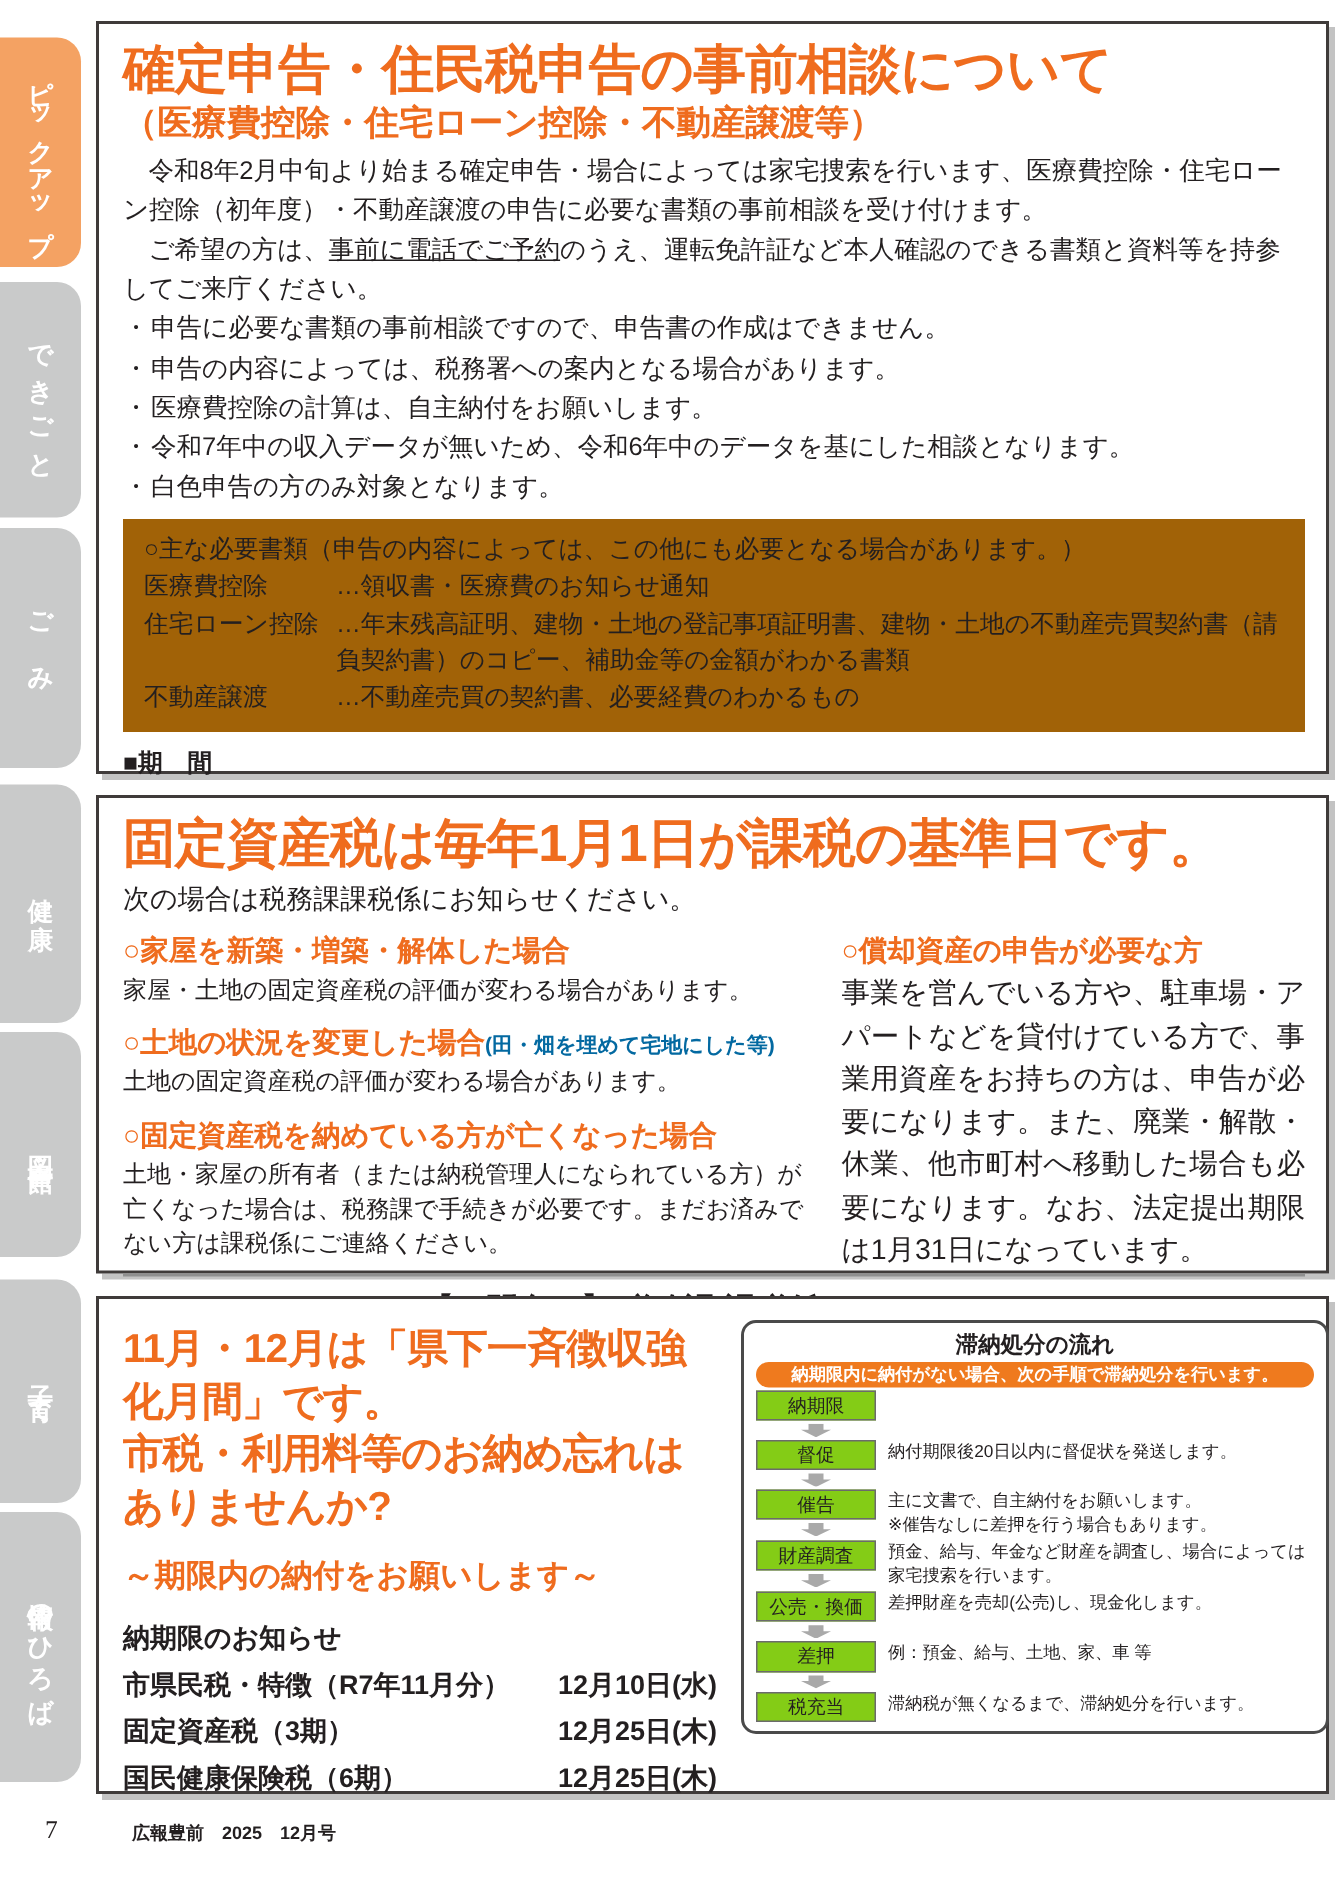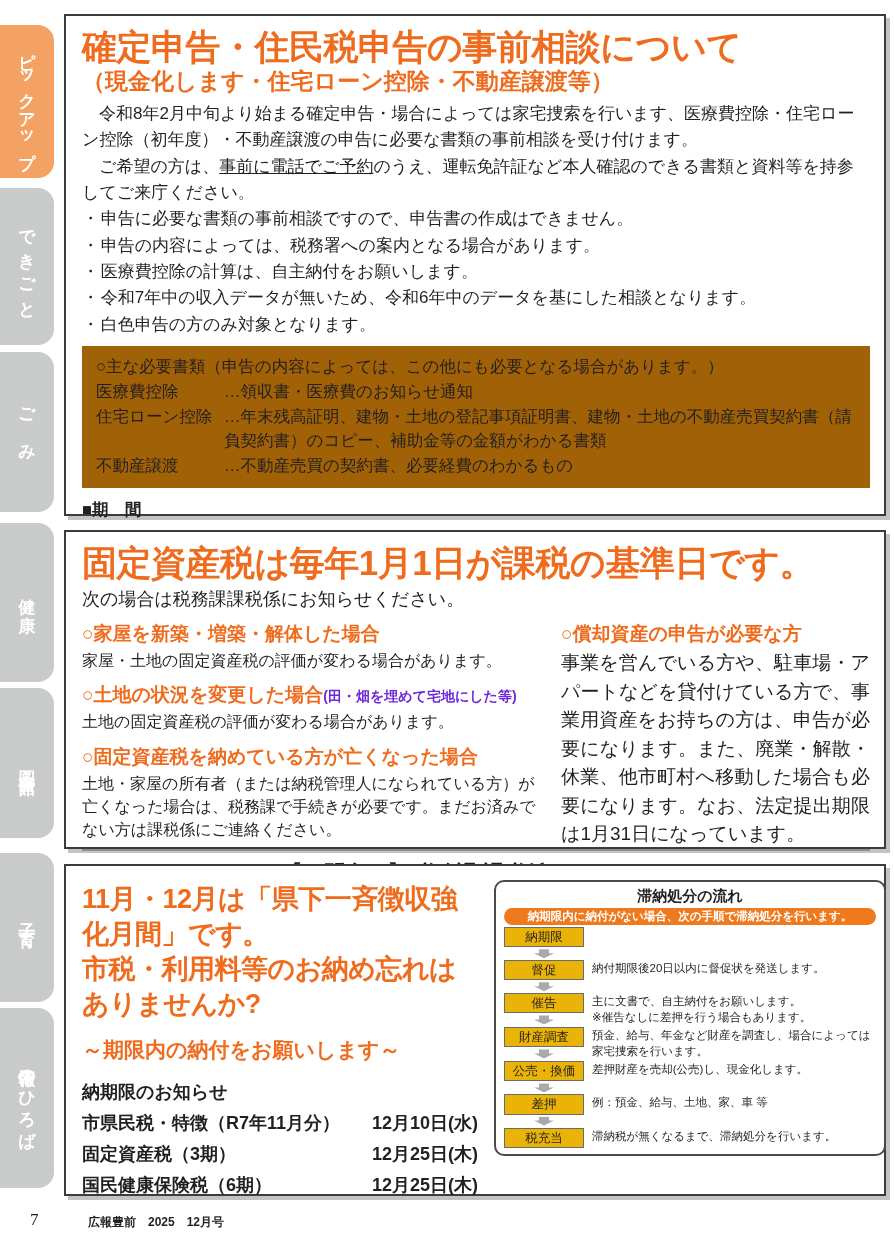--- a/index.html
+++ b/index.html
@@ -73,21 +73,21 @@
   }
   .contact-row span{ display:inline; }
 
   
   .lead{ font-size:18px; margin-top:4px; }
   .p2-cols{ display:flex; margin-top:8px; gap:24px; }
   .p2-left{ width:455px; flex:none; }
   .p2-right{ flex:1; }
   .sub-h{ font-size:19px; font-weight:bold; color:#ef6c1e; margin-top:10px; }
   .sub-h:first-child{ margin-top:2px; }
-  .sub-note{ font-size:14px; font-weight:bold; color:#6d28d9; }
+  .sub-note{ font-size:14px; font-weight:bold; color:#0369a1; }
   .sub-body{ font-size:16px; line-height:1.45; margin-top:2px; }
   .p2-right .sub-body{ font-size:19px; line-height:1.5; text-align:justify; }
 
   
   .p3-cols{ display:flex; gap:12px; }
   .p3-left{ width:400px; flex:none; padding-top:6px; }
   .p3-right{ flex:1; }
   .h3-line{ font-size:27px; font-weight:bold; color:#ef6c1e; line-height:1.3; letter-spacing:-0.5px;}
   .tagline{ font-size:21px; font-weight:bold; color:#ef6c1e; margin-top:14px; }
   .dl-heading{ font-size:18px; font-weight:bold; margin-top:16px; }
@@ -103,21 +103,21 @@
   }
   .flow-title{ text-align:center; font-size:15px; font-weight:bold; }
   .flow-banner{
     background:#ef7a1e; color:#fff; border-radius:10px;
     font-size:11.5px; font-weight:bold; text-align:center;
     padding:1px 4px; margin-top:2px; white-space:nowrap;
   }
   .flow-row{ display:flex; margin-top:2px; }
   .flow-cell{ width:80px; flex:none; display:flex; flex-direction:column; align-items:center; }
   .flow-step{
-    border:1px solid #6b6b6b; background:#eab308;
+    border:1px solid #6b6b6b; background:#84cc16;
     font-size:12.5px; text-align:center; width:100%;
     padding:0 1px; line-height:1.45;
   }
   .flow-arrow{
     width:20px; height:9px; margin:2px 0 0 0; background:#a9a9a9;
     clip-path:polygon(25% 0,75% 0,75% 45%,100% 45%,50% 100%,0 45%,25% 45%);
   }
   .flow-desc{
     flex:1; font-size:11.5px; line-height:1.35; padding-left:8px;
     white-space:pre-line; align-self:flex-start; padding-top:1px;
@@ -133,21 +133,21 @@
 <div class="side-tab active" id="tab-0">ピックアップ</div>
 <div class="side-tab" id="tab-1">できごと</div>
 <div class="side-tab" id="tab-2">ごみ</div>
 <div class="side-tab" id="tab-3">健康</div>
 <div class="side-tab" id="tab-4">図書館</div>
 <div class="side-tab" id="tab-5">子育て</div>
 <div class="side-tab" id="tab-6">情報のひろば</div>
 
 <div class="panel" id="panel-1">
   <div class="h1">確定申告・住民税申告の事前相談について</div>
-  <div class="h2">（現金化します・住宅ローン控除・不動産譲渡等）</div>
+  <div class="h2">（医療費控除・住宅ローン控除・不動産譲渡等）</div>
 
   <div class="body-text indent" style="margin-top:5px;">令和8年2月中旬より始まる確定申告・場合によっては家宅捜索を行います、医療費控除・住宅ローン控除（初年度）・不動産譲渡の申告に必要な書類の事前相談を受け付けます。</div>
   <div class="body-text indent"><span>ご希望の方は、</span><span class="ul-phone">事前に電話でご予約</span><span>のうえ、運転免許証など本人確認のできる書類と資料等を持参してご来庁ください。</span></div>
 
   <div class="bullets">
     <div class="bullet-item">申告に必要な書類の事前相談ですので、申告書の作成はできません。</div>
     <div class="bullet-item">申告の内容によっては、税務署への案内となる場合があります。</div>
     <div class="bullet-item">医療費控除の計算は、自主納付をお願いします。</div>
     <div class="bullet-item">令和7年中の収入データが無いため、令和6年中のデータを基にした相談となります。</div>
     <div class="bullet-item">白色申告の方のみ対象となります。</div>

